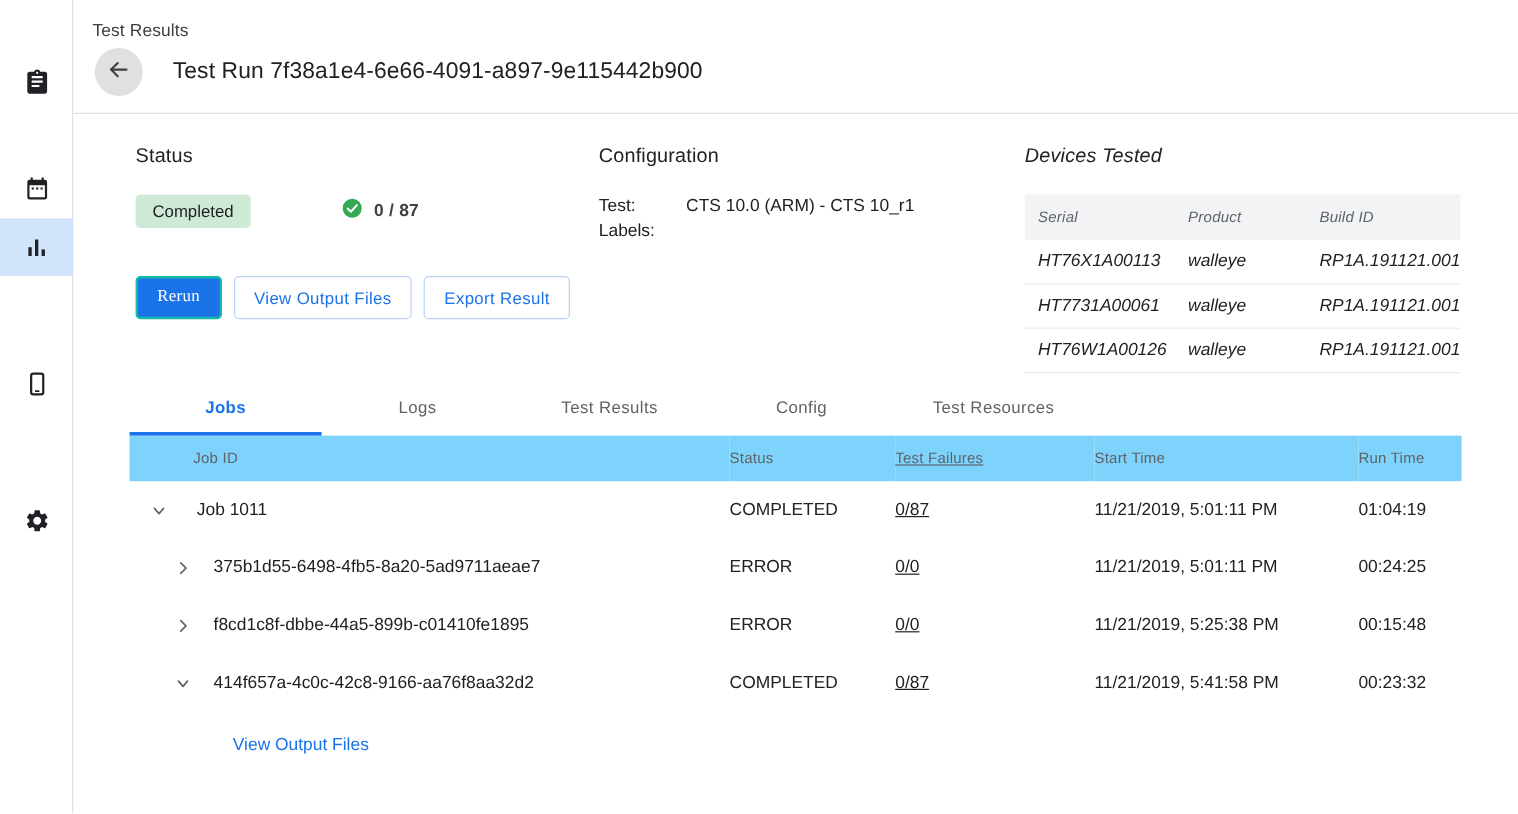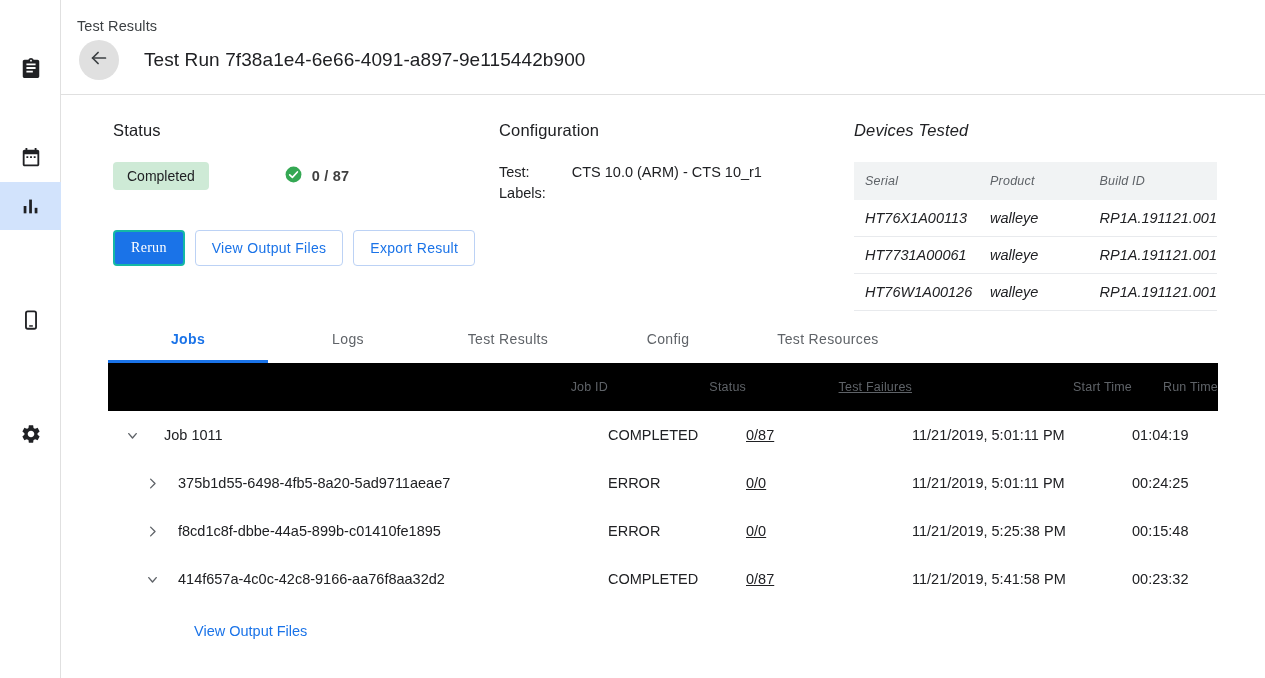--- a/index.html
+++ b/index.html
@@ -116,23 +116,23 @@
   .tab.active { color: #1a73e8; font-weight: bold; }
   .tab.active::after {
     content: ""; position: absolute; left: 0; right: 0; bottom: 0;
     height: 3px; background: #1a73e8;
   }
 
   
   .jobs-wrap { margin-left: 47px; width: 1110px; }
   .jobs-table { width: 1110px; border-collapse: collapse; table-layout: fixed; }
   .jobs-table th {
-    background: #000000; color: #5f6368;
-    font-size: 12.5px; font-weight: 400; text-align: right;
-    height: 48px; letter-spacing: .2px; padding: 0;
+    background: #7dd3fc; color: #5f6368;
+    font-size: 12.5px; font-weight: 400; text-align: left;
+    height: 38px; letter-spacing: .2px; padding: 0;
   }
   .jobs-table td {
     font-size: 14.5px; color: #202124;
     height: 48px; padding: 0; vertical-align: middle;
     white-space: nowrap;
   }
   .jc1 { width: 500px; } .jc2 { width: 138px; } .jc3 { width: 166px; text-decoration: underline; }
   .jc4 { width: 220px; } .jc5 { width: 86px; }
   .jobs-table th.jc1 { padding-left: 53px; }
   .cell-id { display: flex; align-items: center; }

